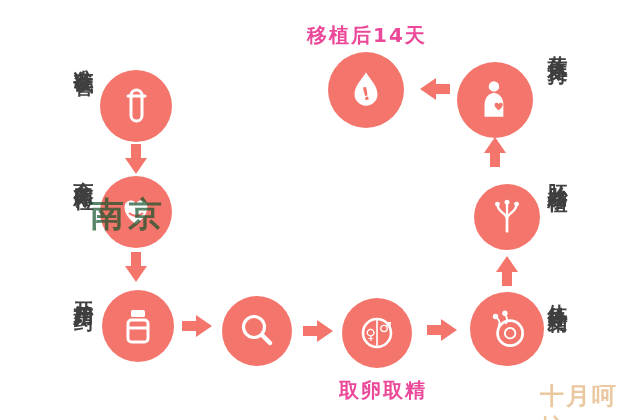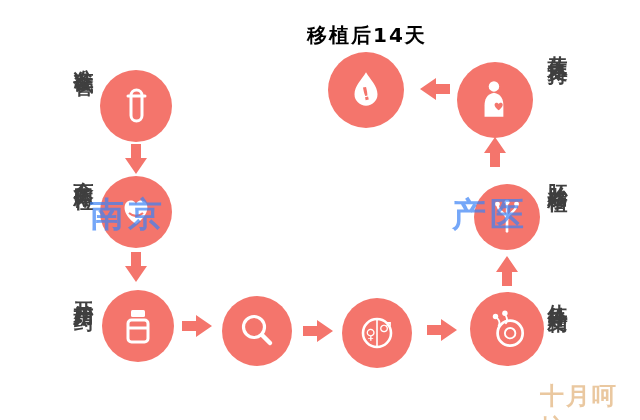--- a/index.html
+++ b/index.html
@@ -6,30 +6,30 @@
   html,body { width:640px; height:420px; background:#ffffff; overflow:hidden;
     font-family:"DejaVu Sans","Liberation Sans",sans-serif; }
   .stage { position:absolute; left:0; top:0; width:640px; height:420px; background:#ffffff; }
 
   .circle { position:absolute; border-radius:50%; background:#f4756c;
     display:flex; align-items:center; justify-content:center; }
   .circle svg { display:block; }
 
   .vlabel { position:absolute; writing-mode:vertical-rl; text-orientation:upright;
     font-weight:bold; color:#3f3f3f; font-size:20px; letter-spacing:3px; line-height:1; }
-  .hlabel { position:absolute; font-weight:bold; color:#000000; font-size:20px;
+  .hlabel { position:absolute; font-weight:bold; color:#ec4899; font-size:20px;
     letter-spacing:2px; white-space:nowrap; }
 
   .arrow { position:absolute; width:30px; height:24px; }
   .arrow svg { width:100%; height:100%; display:block; }
   .arrow.down  { transform:rotate(90deg); }
   .arrow.up    { transform:rotate(-90deg); }
   .arrow.left  { transform:rotate(180deg); }
 
-  .wm { position:absolute; font-size:34px; font-weight:bold; color:#3b82f6;
+  .wm { position:absolute; font-size:34px; font-weight:bold; color:#14532d;
     opacity:.7; letter-spacing:4px; }
   .brand { position:absolute; left:540px; top:380px; font-size:24px; font-weight:bold;
     color:#eac8a0; letter-spacing:2px; }
 </style>
 </head>
 <body>
 
 <div class="stage">
 
   <div class="vlabel" style="left:74px; top:52px;">准备试管</div>
@@ -94,20 +94,21 @@
 
   <div class="circle" style="left:342px; top:298px; width:70px; height:70px;">
     <svg width="44" height="44" viewBox="0 0 44 44">
       <circle cx="22" cy="22" r="14" fill="none" stroke="#fff" stroke-width="2.6"></circle>
       <line x1="22" y1="9" x2="22" y2="35" stroke="#fff" stroke-width="1.6"></line>
       <text x="10.5" y="28" font-size="14" fill="#fff" font-weight="bold">♀</text>
       <text x="24" y="21" font-size="14" fill="#fff" font-weight="bold">♂</text>
     </svg>
   </div>
 
+  <div class="hlabel" style="left:339px; top:377px;">取卵取精</div>
 
   <div class="arrow" style="left:427px; top:318px;">
     <svg viewBox="0 0 30 24">
         <path d="M0 7 H14 V1 L30 12 L14 23 V17 H0 Z" fill="#f4756c"></path>
       </svg>
   </div>
 
   <div class="circle" style="left:470px; top:292px; width:74px; height:74px;">
     <svg width="46" height="46" viewBox="0 0 44 44">
       <circle cx="25" cy="26" r="12" fill="none" stroke="#fff" stroke-width="2.6"></circle>
@@ -166,16 +167,15 @@
   <div class="circle" style="left:328px; top:52px; width:76px; height:76px;">
     <svg width="46" height="46" viewBox="0 0 44 44">
       <path d="M22 5 C18 12 11 18 11 26 a11 11 0 0 0 22 0 C33 18 26 12 22 5 Z" fill="#fff"></path>
       <text x="18" y="32" font-size="17" font-weight="bold" fill="#f4756c" transform="rotate(-12 20 26)">!</text>
     </svg>
   </div>
 
   <div class="hlabel" style="left:307px; top:22px;">移植后14天</div>
 
   <div class="wm" style="left:90px; top:192px;">南京</div>
-  <div class="wm" style="left:452px; top:192px;">产医</div>
   <div class="brand">十月呵护</div>
 
 </div>
 
 </body></html>

